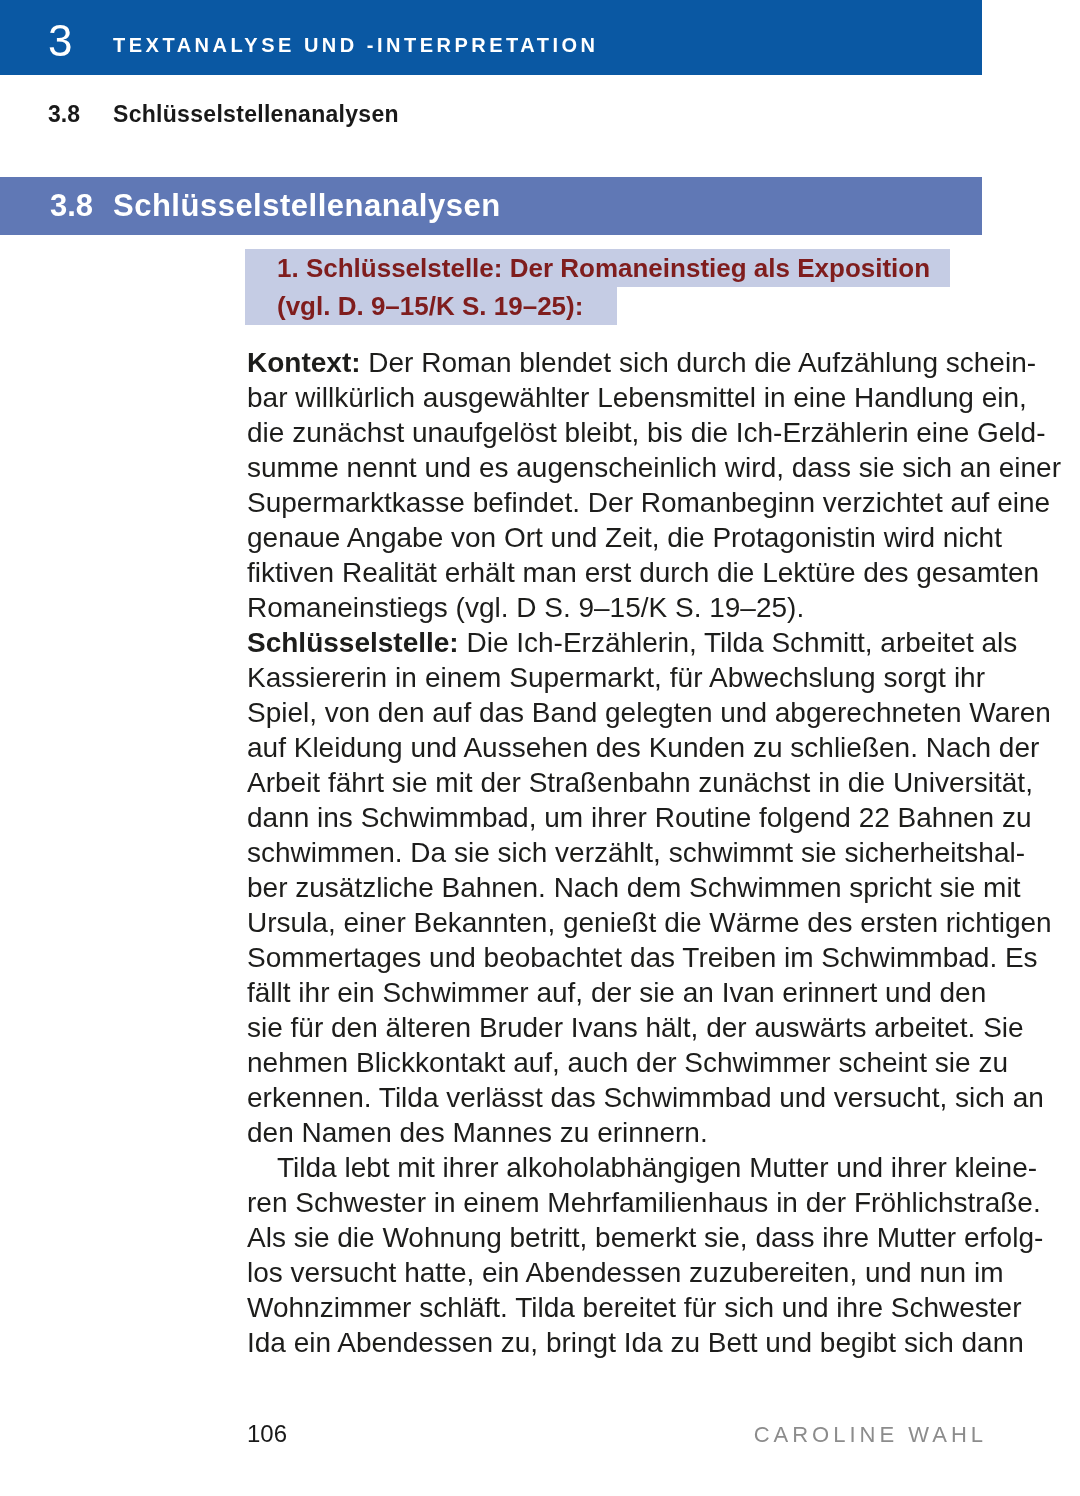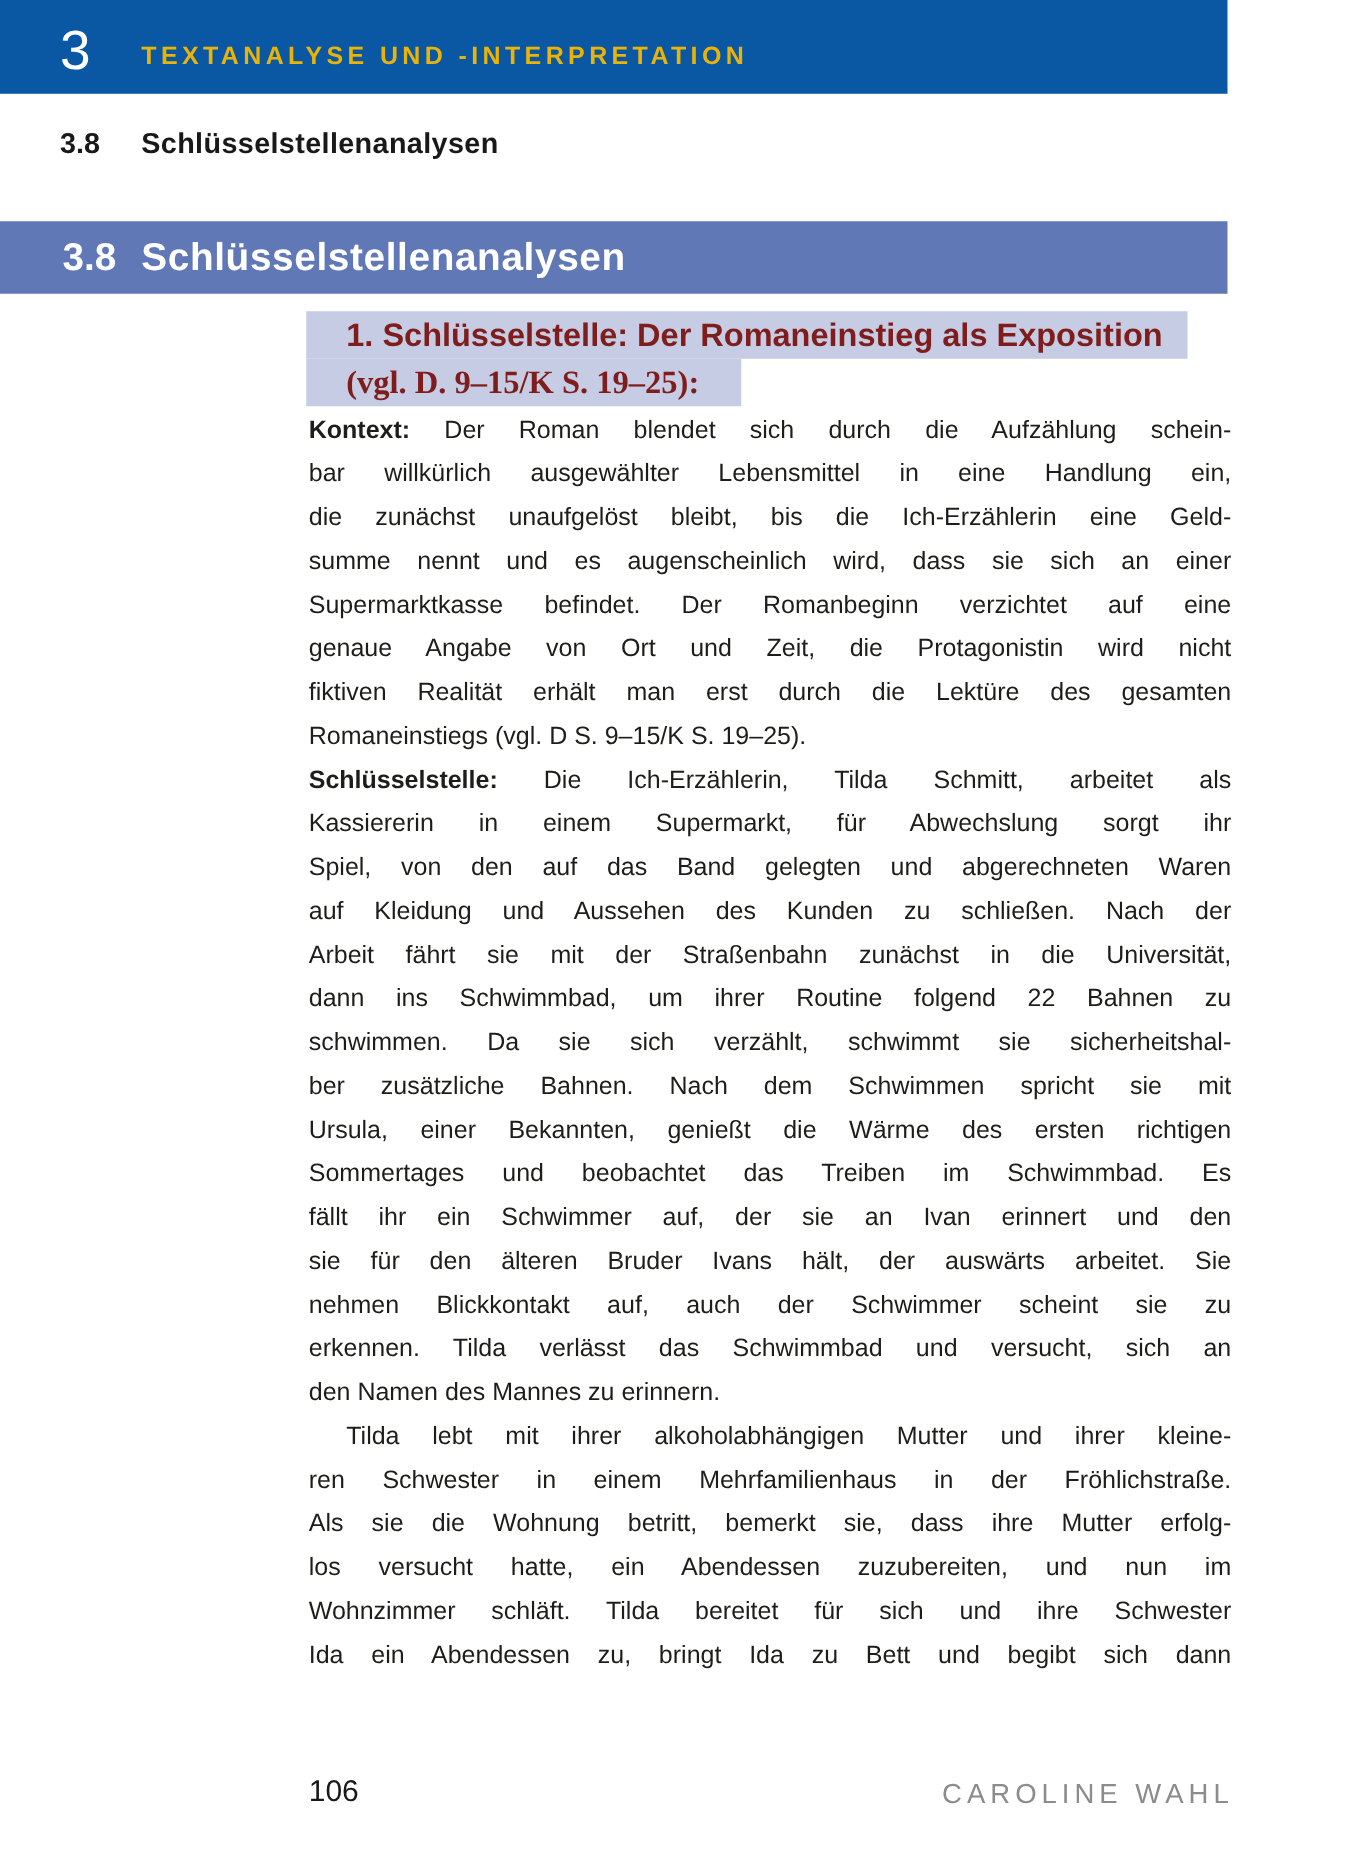--- a/index.html
+++ b/index.html
@@ -23,21 +23,21 @@
   .chapter-bar{
     position:absolute;left:0;top:8;width:982px;height:75px;
     background:var(--chapter-blue);
   }
   .chapter-num{
     position:absolute;left:48px;bottom:12px;
     color:#ffffff;font-size:44px;font-weight:normal;line-height:1;
   }
   .chapter-title{
     position:absolute;left:113px;bottom:20px;
-    color:#eab308;font-size:20px;font-weight:bold;letter-spacing:3.5px;line-height:1;
+    color:#ffffff;font-size:20px;font-weight:bold;letter-spacing:3.5px;line-height:1;
   }
 
   
   .breadcrumb{position:absolute;top:101px;left:0;width:982px;height:28px;font-size:23px;font-weight:bold;color:#191919;}
   .breadcrumb .bc-num{position:absolute;left:48px;top:0;}
   .breadcrumb .bc-label{position:absolute;left:113px;top:0;letter-spacing:0.3px;}
 
   
   .section-bar{
     position:absolute;left:0;top:177px;width:982px;height:58px;
@@ -55,26 +55,26 @@
   
   .heading{position:absolute;left:245px;top:249px;}
   .heading .line{
     width:fit-content;white-space:nowrap;
     background:var(--highlight);
     line-height:38px;height:38px;
     padding:0 20px 0 32px;
     font-size:26px;font-weight:bold;color:#7f1d1d;
     text-align:left;
   }
-  .heading .line:nth-child(2){padding-right:34px;font-family:Liberation Serif, serif;}
+  .heading .line:nth-child(2){padding-right:34px;}
 
   
   .body-text{
-    position:absolute;left:247px;top:327px;width:738px;
-    font-size:20px;color:var(--ink);
+    position:absolute;left:247px;top:345px;width:738px;
+    font-size:28px;color:var(--ink);
   }
   .body-text .line{
     height:35px;line-height:35px;white-space:nowrap;
     text-align:justify;text-align-last:justify;
   }
   .body-text .line.last{text-align-last:left;}
   .body-text .line.indent{text-indent:30px;}
   .body-text b{font-weight:bold;}
 
   

